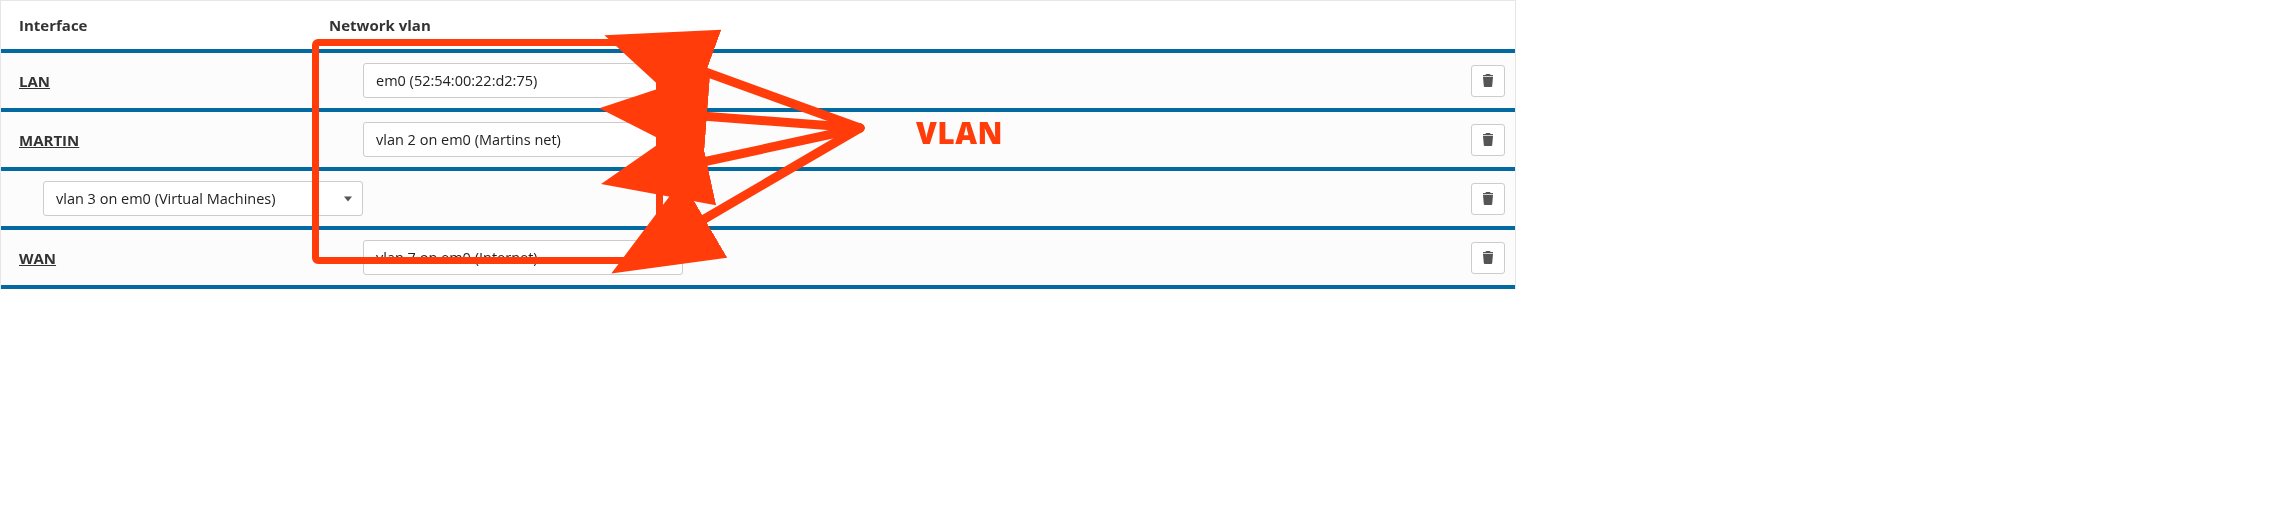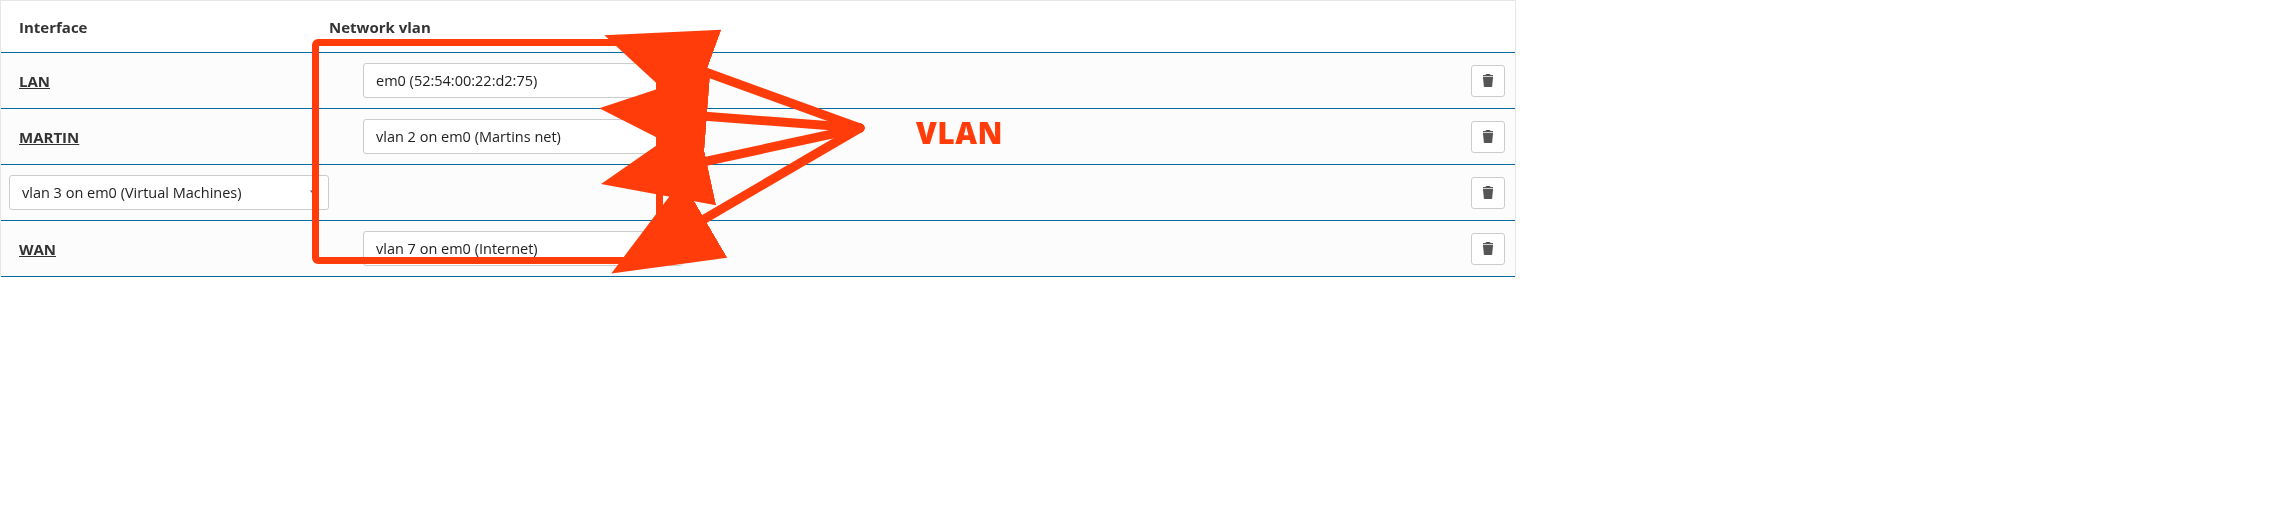--- a/index.html
+++ b/index.html
@@ -13,31 +13,30 @@
     width: 1516px;
     border: 1px solid #e6e6e6;
     border-bottom: none;
     font-size: 15px;
     position: relative;
     z-index: 1;
   }
   .row {
     display: flex;
     align-items: center;
-    border-bottom: 1px solid #0369a1;
+    border-bottom: 4px solid #0369a1;
     min-height: 52px;
   }
   .row.header {
     font-weight: 700;
     color: #333;
     background: #fff;
   }
   .row.body {
     background: #fcfcfc;
-    gap: 34px;
   }
   .cell.iface {
     width: 320px;
     padding: 10px 18px;
     display: flex;
     align-items: center;
   }
   .cell.port {
     width: 530px;
     padding: 10px 8px;
@@ -66,20 +65,21 @@
     height: 35px;
     border: 1px solid #ccc;
     border-radius: 3px;
     background: #fff;
     display: flex;
     align-items: center;
     padding: 0 30px 0 12px;
     cursor: pointer;
     font-size: 14.5px;
     color: #222;
+    margin-left: 34px;
   }
   .caret {
     position: absolute;
     right: 10px;
     top: 50%;
     transform: translateY(-50%);
     width: 0; height: 0;
     border-left: 4px solid transparent;
     border-right: 4px solid transparent;
     border-top: 5px solid #555;

